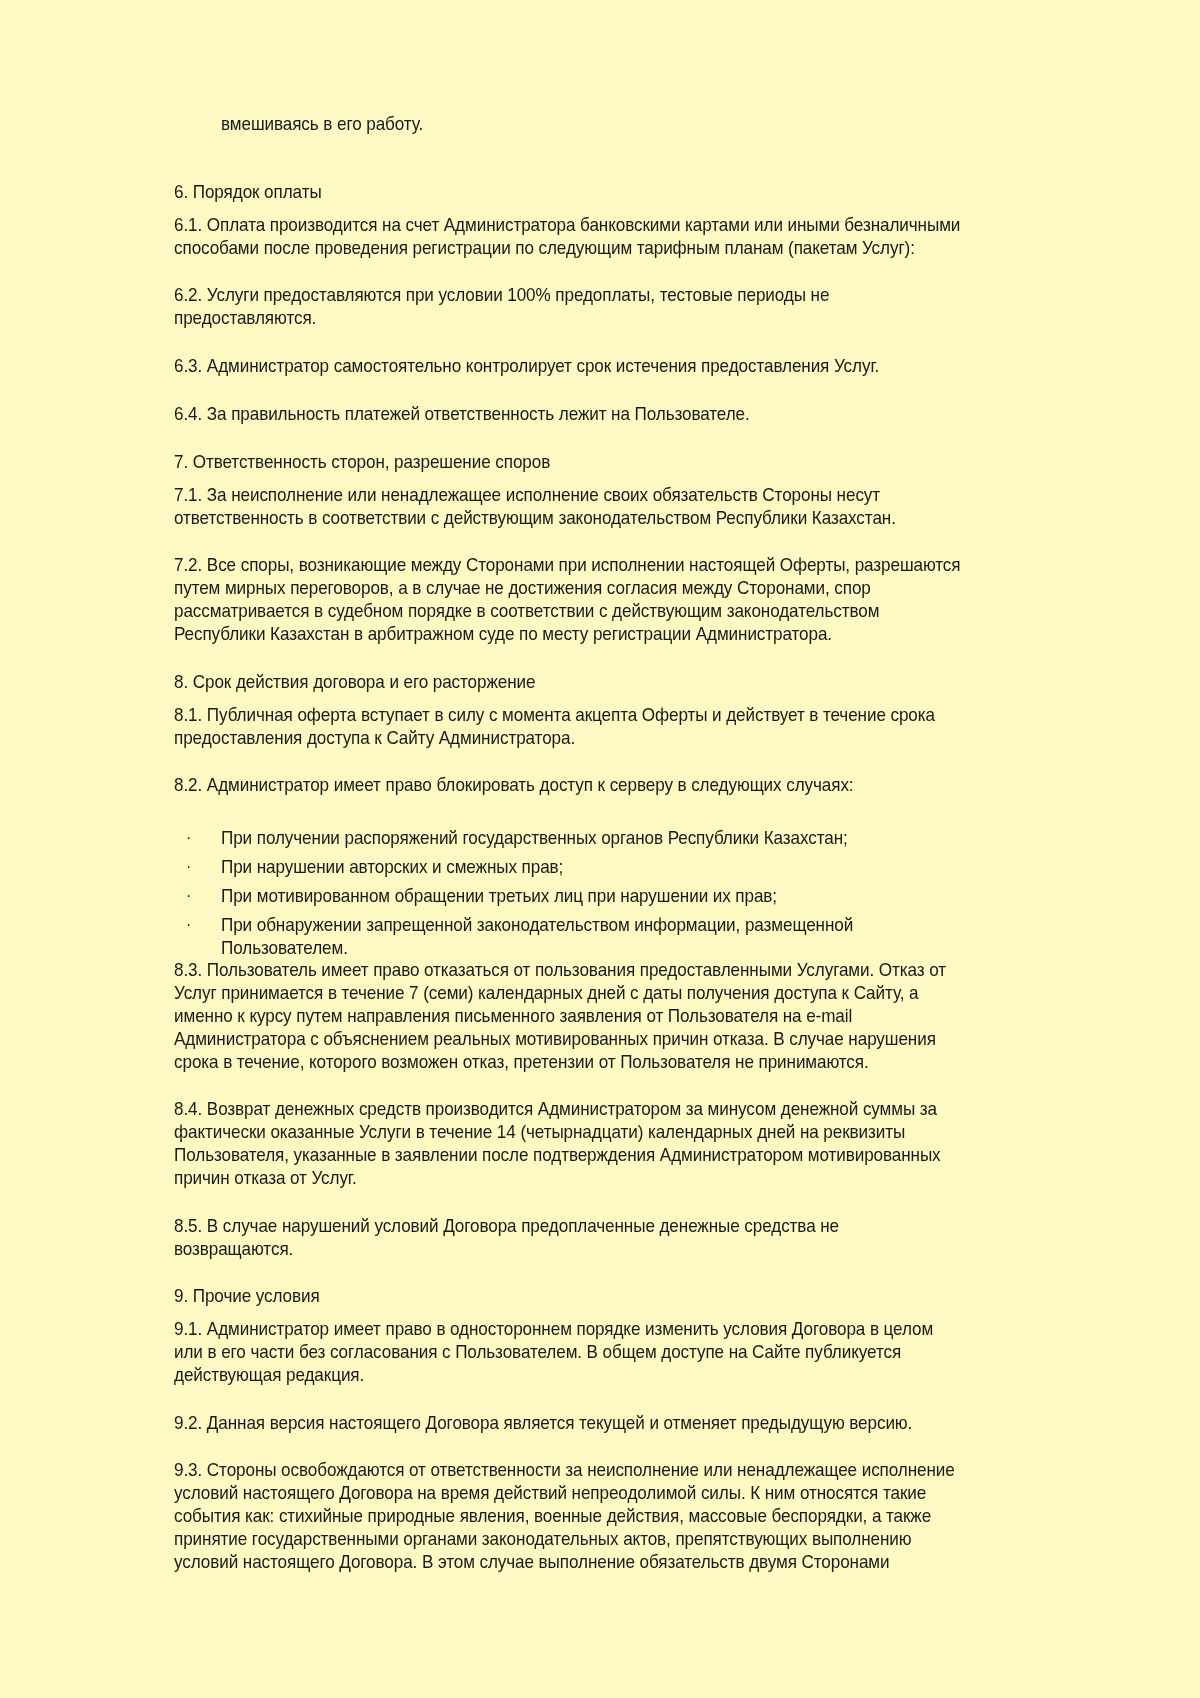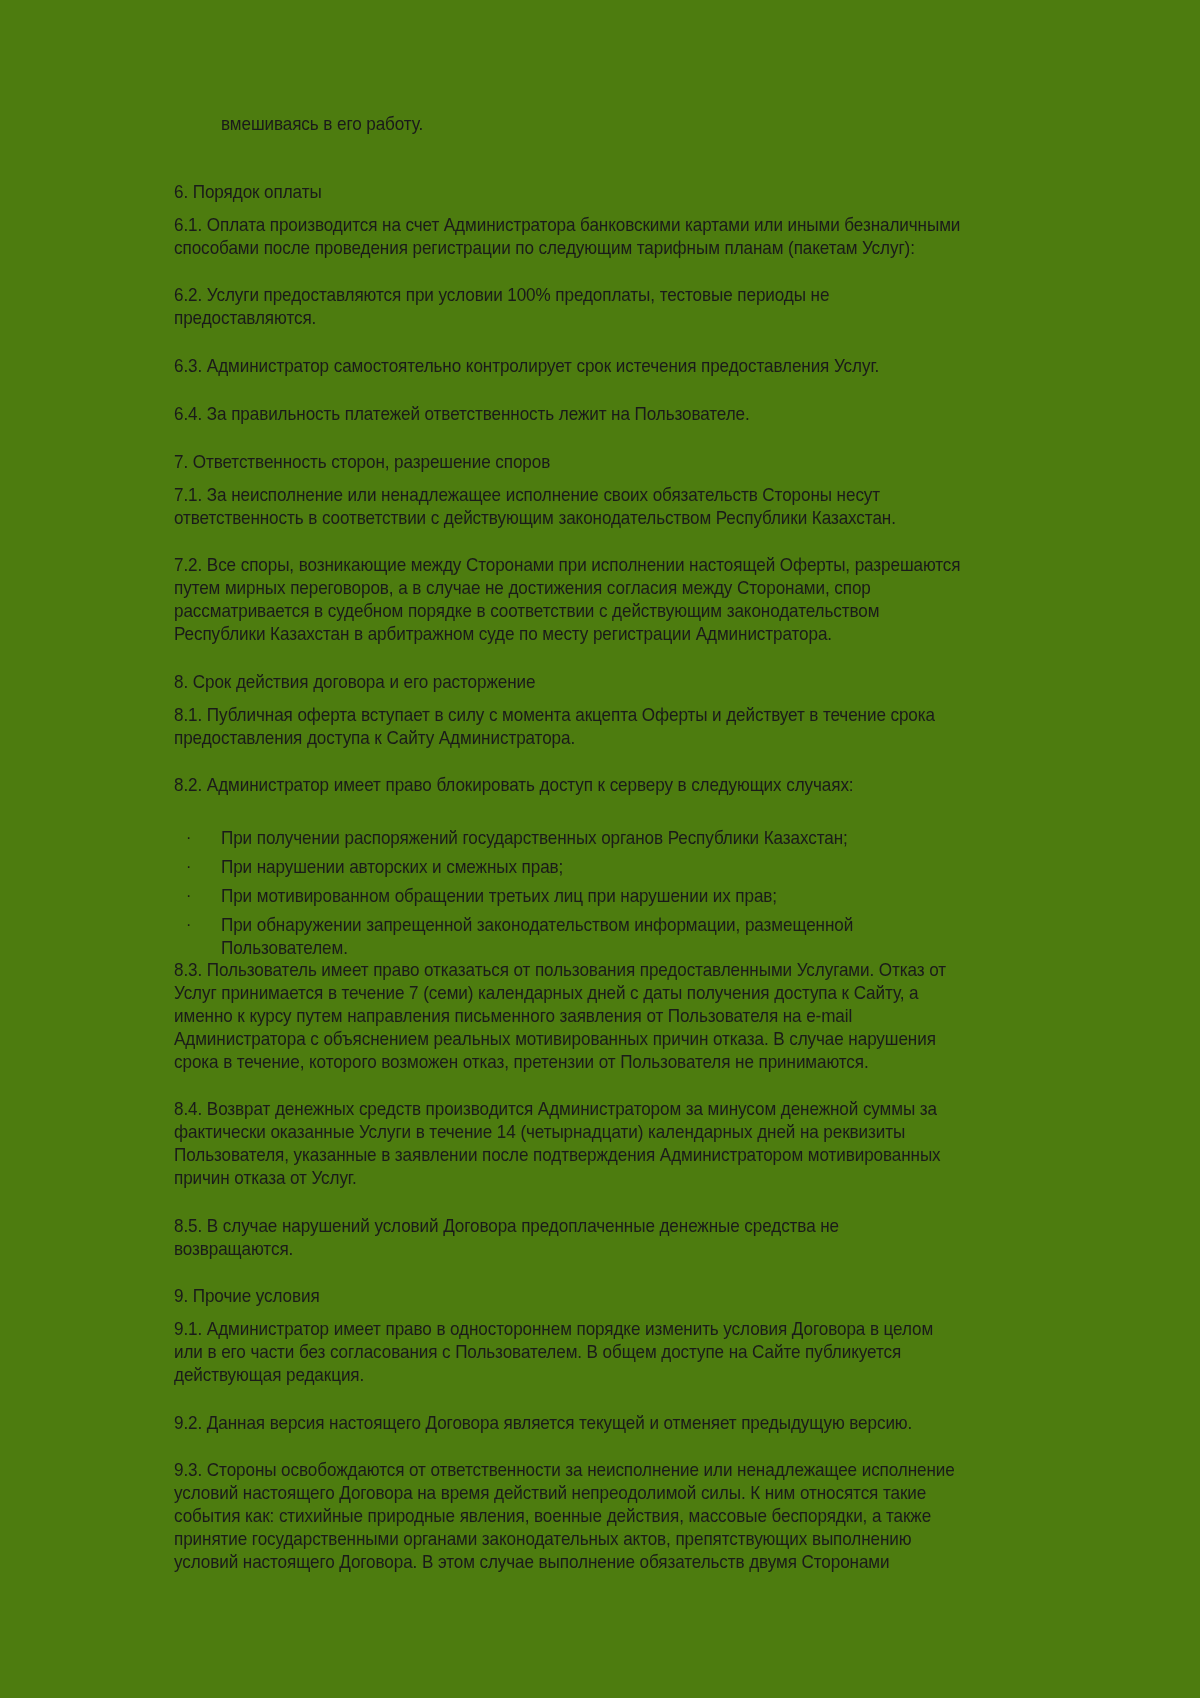--- a/index.html
+++ b/index.html
@@ -1,18 +1,18 @@
 <!DOCTYPE html>
 <html><head>
 <meta charset="utf-8">
 <style>
   html, body { margin: 0; padding: 0; background: #ffffff; }
   body { width: 1200px; height: 1698px; position: relative; overflow: hidden;
          font-family: "Liberation Sans", sans-serif; color: #1a1a1a; }
-  .page { position: absolute; left: 0; top: 0; width: 1200px; height: 1698px; background: #4d7c0f; }
+  .page { position: absolute; left: 0; top: 0; width: 1200px; height: 1698px; background: #fef9c3; }
   .line { position: absolute; left: 174px; font-size: 19px; line-height: 23px; white-space: nowrap;
           transform-origin: left top; transform: scaleX(0.9); letter-spacing: -0.1px; }
   .indent { left: 221px; }
   .bullet-dot { position: absolute; left: 186px; font-size: 16px; line-height: 23px; }
 </style>
 </head>
 <body>
 
 <div class="page">
 

